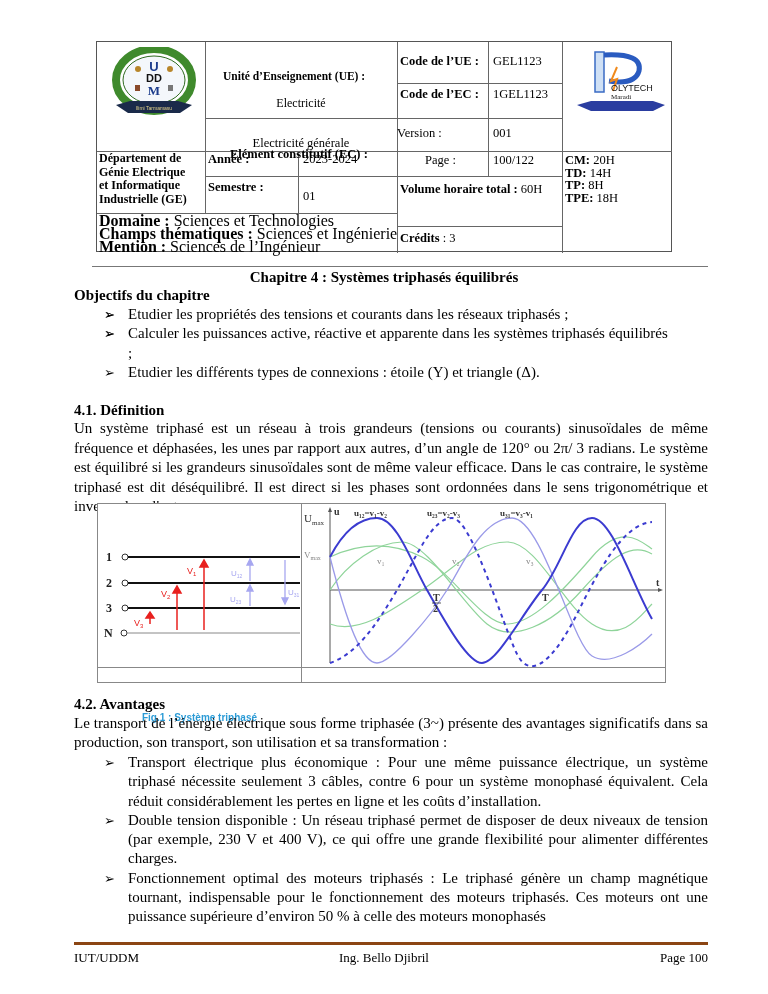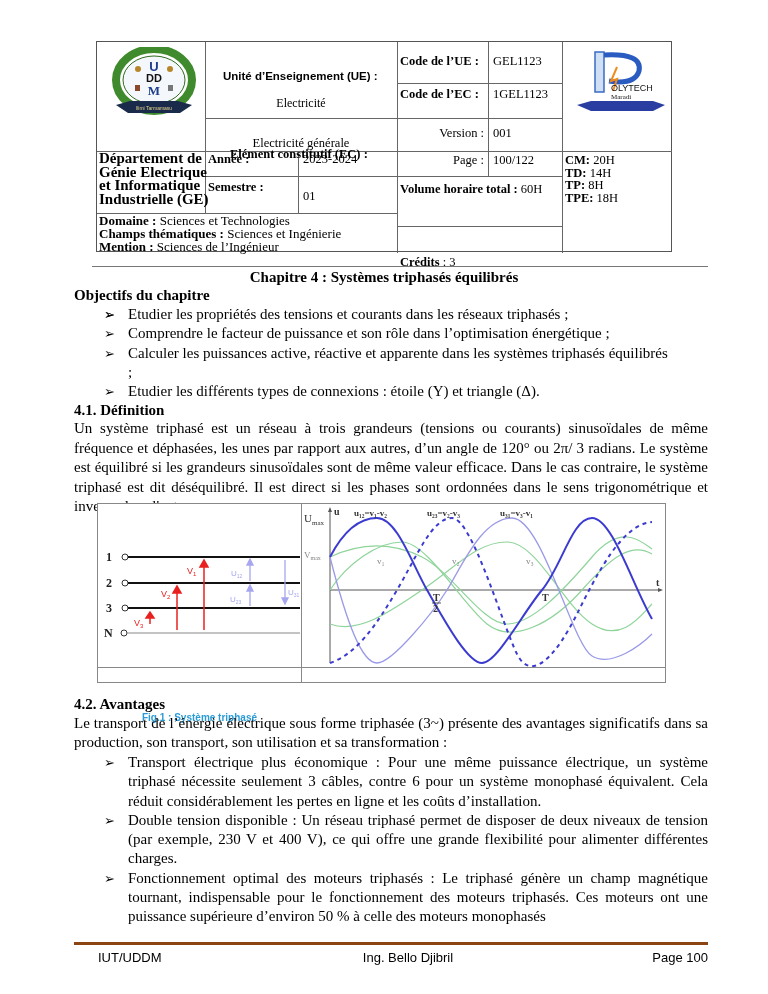--- a/index.html
+++ b/index.html
@@ -5,21 +5,21 @@
   html, body { margin:0; padding:0; background:#ffffff; }
   body { width:768px; height:994px; position:relative; overflow:hidden;
          font-family:"Liberation Serif", serif; color:#000; }
   .abs { position:absolute; }
 
   
   .hdr { position:absolute; left:96px; top:41px; width:576px; height:211px; border:1px solid #555; box-sizing:border-box; }
   .ln-h { position:absolute; height:1px; background:#666; }
   .ln-v { position:absolute; width:1px; background:#666; }
   .cell { position:absolute; font-size:12.5px; line-height:14px; }
-  .sans { font-family:Liberation Sans, sans-serif; }
+  .sans { font-family:Liberation Serif, serif; }
   .b { font-weight:bold; }
 
   
   .logo-uddm { position:absolute; left:13px; top:5px; width:88px; height:74px; }
   .logo-poly { position:absolute; left:476px; top:5px; width:96px; height:76px; }
 
   
   .rule { position:absolute; left:92px; top:266px; width:616px; height:1px; background:#777; }
   .chap-title { position:absolute; left:0; width:768px; top:268px; text-align:center; font-size:15px; font-weight:bold; line-height:18px; }
   .h { position:absolute; left:74px; font-size:15px; font-weight:bold; line-height:18px; }
@@ -28,21 +28,21 @@
   .bullets li { position:relative; padding-left:24px; }
   .bullets li .arrow { position:absolute; left:0; top:0; font-size:13px; }
   .bullets.just li { text-align:justify; }
 
   
   .fig { position:absolute; left:97px; top:503px; width:569px; height:180px; border:1px solid #888; box-sizing:border-box; background:#fff; }
   .fig-cap { position:absolute; top:164px; height:15px; font-family:"Liberation Sans", sans-serif; font-size:10px; font-weight:bold; color:#2b9bd6; text-align:center; line-height:15px;margin-top:42px; }
 
   
   .footer-rule { position:absolute; left:74px; top:942px; width:634px; height:3px; background:#8b4513; }
-  .footer { position:absolute; top:950px; font-family:Liberation Sans, sans-serif; font-size:13px; line-height:16px;margin-left:24px; }
+  .footer { position:absolute; top:950px; font-family:Liberation Serif, serif; font-size:13px; line-height:16px; }
 </style>
 </head>
 <body>
 
 <div class="hdr">
 
   <div class="ln-v" style="left:108px; top:0; height:171px;"></div>
   <div class="ln-v" style="left:300px; top:0; height:211px;"></div>
   <div class="ln-v" style="left:391px; top:0; height:134px;"></div>
   <div class="ln-v" style="left:465px; top:0; height:211px;"></div>
@@ -71,52 +71,52 @@
       <text x="44" y="63" text-anchor="middle" font-family="Liberation Sans, sans-serif" font-size="5" fill="#e5d38a">Ilimi Tarmamasu</text>
     </svg>
   </div>
 
   <div class="cell sans b" style="left:126px; top:27px; font-size:11.5px;">Unité d’Enseignement (UE) :</div>
   <div class="cell" style="left:108px; width:192px; top:54px; text-align:center; font-size:12px;">Electricité</div>
 
   <div class="cell b" style="left:133px; top:81px;margin-top:24px;">Elément constitutif (EC) :</div>
   <div class="cell" style="left:108px; width:192px; top:94px; text-align:center;">Electricité générale</div>
 
-  <div class="cell b" style="left:2px; top:110px; line-height:13.5px; font-size:15px;">
+  <div class="cell b" style="left:2px; top:110px; line-height:13.5px; font-size:12px;">
     <div>Département de</div>
     <div>Génie Electrique</div>
     <div>et Informatique</div>
     <div>Industrielle (GE)</div>
   </div>
 
   <div class="cell b" style="left:111px; top:110px;">Année :</div>
   <div class="cell" style="left:206px; top:110px;">2023-2024</div>
   <div class="cell b" style="left:111px; top:138px;">Semestre :</div>
   <div class="cell" style="left:206px; top:147px;">01</div>
 
-  <div class="cell" style="left:2px; top:172px; font-size:13px; line-height:13px;">
+  <div class="cell" style="left:2px; top:172px; font-size:16px; line-height:13px;">
     <div><span class="b">Domaine :</span> <span>Sciences et Technologies</span></div>
     <div><span class="b">Champs thématiques :</span> <span>Sciences et Ingénierie</span></div>
     <div><span class="b">Mention :</span> <span>Sciences de l’Ingénieur</span></div>
   </div>
 
   <div class="cell b" style="left:303px; top:12px;">Code de l’UE :</div>
   <div class="cell" style="left:396px; top:12px;">GEL1123</div>
   <div class="cell b" style="left:303px; top:45px;">Code de l’EC :</div>
   <div class="cell" style="left:396px; top:45px;">1GEL1123</div>
 
-  <div class="cell" style="left:300px; width:87px; top:84px; text-align:right;">Version :</div>
+  <div class="cell" style="left:300px; width:87px; top:84px; ">Version :</div>
   <div class="cell" style="left:396px; top:84px;">001</div>
-  <div class="cell" style="left:300px; width:87px; top:111px; text-align:right;">Page :</div>
+  <div class="cell" style="left:300px; width:87px; top:111px; text-align:center;">Page :</div>
   <div class="cell" style="left:396px; top:111px;">100/122</div>
 
   <div class="cell" style="left:303px; top:140px;">
     <span class="b">Volume horaire total :</span> <span>60H</span>
   </div>
-  <div class="cell" style="left:303px; top:189px;margin-top:24px;">
+  <div class="cell" style="left:303px; top:189px;">
     <span class="b">Crédits</span> <span>: 3</span>
   </div>
 
   <div class="logo-poly">
     <svg width="96" height="76" viewBox="0 0 96 76">
       <rect x="22" y="5" width="9" height="40" fill="#cfe0f5" stroke="#3a6bc4" stroke-width="1.5"></rect>
       <path d="M31 8 Q70 6 66 24 Q62 38 36 34" fill="none" stroke="#2a5bc0" stroke-width="5"></path>
       <path d="M44 20 L38 34 L44 32 L40 44" fill="none" stroke="#f08a1c" stroke-width="2"></path>
       <text x="38" y="44" font-family="Liberation Sans, sans-serif" font-size="9" fill="#111">OLYTECH</text>
       <text x="38" y="52" font-family="Liberation Serif, serif" font-size="7" fill="#111">Maradi</text>
@@ -133,21 +133,21 @@
 </div>
 
 <div class="rule"></div>
 
 <div class="chap-title">Chapitre 4 : Systèmes triphasés équilibrés</div>
 <div class="h" style="top:286px;">Objectifs du chapitre</div>
 
 <ul class="bullets" style="top:305px;">
   <li><span class="arrow">➢</span></li>
   <li><span class="arrow">➢</span><span>Etudier les propriétés des tensions et courants dans les réseaux triphasés ;</span></li>
-  <li><span class="arrow">➢</span><span>Comprendre le facteur de puissance et son rôle dans l’optimisation énergétique ;</span></li>
+  <li><span class="arrow">➢</span></li>
   <li style="padding-right:40px;"><span class="arrow">➢</span><span>Calculer les puissances active, réactive et apparente dans les systèmes triphasés équilibrés ;</span></li>
   <li><span class="arrow">➢</span><span>Etudier les différents types de connexions : étoile (Y) et triangle (Δ).</span></li>
 </ul>
 
 <div class="h" style="top:401px;">4.1. Définition</div>
 <div class="para" style="top:419px;">Un système triphasé est un réseau à trois grandeurs (tensions ou courants) sinusoïdales de même fréquence et déphasées, les unes par rapport aux autres, d’un angle de 120° ou 2π/ 3 radians. Le système est équilibré si les grandeurs sinusoïdales sont de même valeur efficace. Dans le cas contraire, le système triphasé est dit déséquilibré. Il est direct si les phases sont ordonnées dans le sens trigonométrique et inverse dans l'autre cas.</div>
 
 <div class="fig">
 
   <div class="abs" style="left:203px; top:0; width:1px; height:179px; background:#888;"></div>

